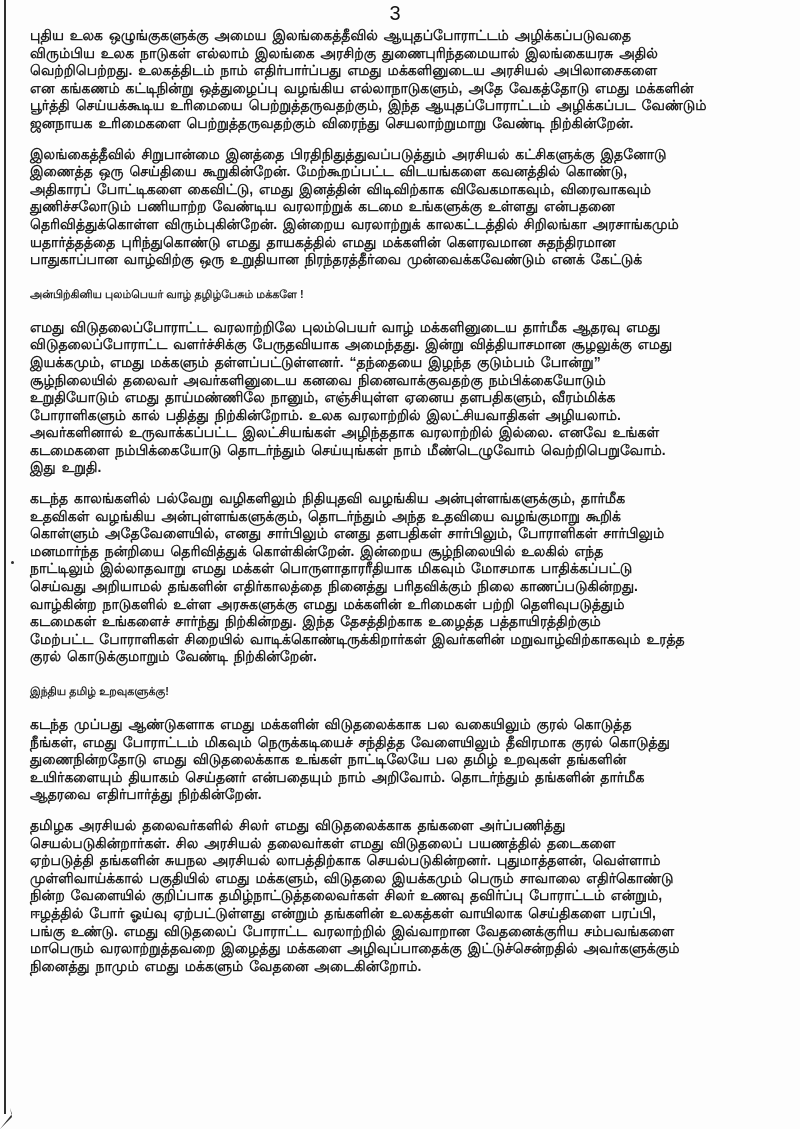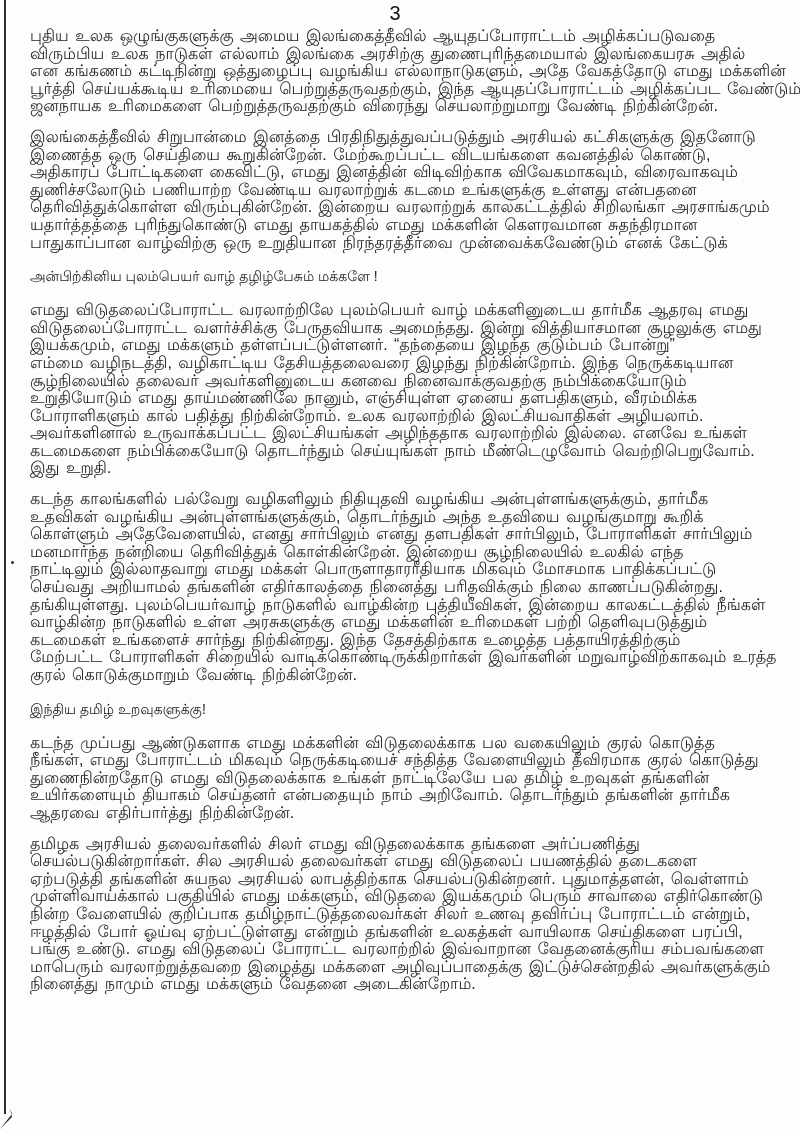--- a/index.html
+++ b/index.html
@@ -56,83 +56,83 @@
     position: absolute;
     top: 27px;
     left: 30px;
     width: 748px;
   }
   .para {
     margin: 0 0 13px 0;
   }
   .heading {
     margin: 16px 0 16px 0;
-    font-weight: normal;
-    font-size: 14px;
+    font-weight: bold;
+    font-size: 11px;
     line-height: 18px;
     white-space: nowrap;
   }
   .line {
-    font-size: 16px;
+    font-size: 14px;
     line-height: 17.6px;
     word-spacing: 2px;
     white-space: nowrap;
+    font-weight: bold;
   }
 </style>
 </head>
 <body>
 
 <div class="page">
 
   <div class="edge-line"></div>
   <svg class="edge-arrow" viewBox="0 0 16 21" xmlns="http://www.w3.org/2000/svg">
     <path d="M10 0 L12 6 L4 16 L0 21 L7 14 L12 9 Z" fill="#2e2e2e"></path>
   </svg>
   <div class="speck"></div>
 
   <div class="page-number">3</div>
 
   <div class="content">
       <div class="para">
         <div class="line">புதிய உலக ஒழுங்குகளுக்கு அமைய இலங்கைத்தீவில் ஆயுதப்போராட்டம் அழிக்கப்படுவதை</div>
         <div class="line">விரும்பிய உலக நாடுகள் எல்லாம் இலங்கை அரசிற்கு துணைபுரிந்தமையால் இலங்கையரசு அதில்</div>
+        <div class="line">வெற்றிபெற்றது. உலகத்திடம் நாம் எதிர்பார்ப்பது எமது மக்களினுடைய அரசியல் அபிலாசைகளை</div>
         <div class="line">என கங்கணம் கட்டிநின்று ஒத்துழைப்பு வழங்கிய எல்லாநாடுகளும், அதே வேகத்தோடு எமது மக்களின்</div>
         <div class="line">பூர்த்தி செய்யக்கூடிய உரிமையை பெற்றுத்தருவதற்கும், இந்த ஆயுதப்போராட்டம் அழிக்கப்பட வேண்டும்</div>
         <div class="line">ஜனநாயக உரிமைகளை பெற்றுத்தருவதற்கும் விரைந்து செயலாற்றுமாறு வேண்டி நிற்கின்றேன்.</div>
       </div>
       <div class="para">
         <div class="line">இலங்கைத்தீவில் சிறுபான்மை இனத்தை பிரதிநிதுத்துவப்படுத்தும் அரசியல் கட்சிகளுக்கு இதனோடு</div>
         <div class="line">இணைத்த ஒரு செய்தியை கூறுகின்றேன். மேற்கூறப்பட்ட விடயங்களை கவனத்தில் கொண்டு,</div>
         <div class="line">அதிகாரப் போட்டிகளை கைவிட்டு, எமது இனத்தின் விடிவிற்காக விவேகமாகவும், விரைவாகவும்</div>
         <div class="line">துணிச்சலோடும் பணியாற்ற வேண்டிய வரலாற்றுக் கடமை உங்களுக்கு உள்ளது என்பதனை</div>
         <div class="line">தெரிவித்துக்கொள்ள விரும்புகின்றேன். இன்றைய வரலாற்றுக் காலகட்டத்தில் சிறிலங்கா அரசாங்கமும்</div>
         <div class="line">யதார்த்தத்தை புரிந்துகொண்டு எமது தாயகத்தில் எமது மக்களின் கௌரவமான சுதந்திரமான</div>
         <div class="line">பாதுகாப்பான வாழ்விற்கு ஒரு உறுதியான நிரந்தரத்தீர்வை முன்வைக்கவேண்டும் எனக் கேட்டுக்</div>
       </div>
       <div class="heading">அன்பிற்கினிய புலம்பெயர் வாழ் தழிழ்பேசும் மக்களே !</div>
       <div class="para">
         <div class="line">எமது விடுதலைப்போராட்ட வரலாற்றிலே புலம்பெயர் வாழ் மக்களினுடைய தார்மீக ஆதரவு எமது</div>
         <div class="line">விடுதலைப்போராட்ட வளர்ச்சிக்கு பேருதவியாக அமைந்தது. இன்று வித்தியாசமான சூழலுக்கு எமது</div>
         <div class="line">இயக்கமும், எமது மக்களும் தள்ளப்பட்டுள்ளனர். “தந்தையை இழந்த குடும்பம் போன்று”</div>
-        <div class="line">எம்மை வழிநடத்தி, வழிகாட்டிய தேசியத்தலைவரை இழந்து நிற்கின்றோம். இந்த நெருக்கடியான</div>
         <div class="line">சூழ்நிலையில் தலைவர் அவர்களினுடைய கனவை நினைவாக்குவதற்கு நம்பிக்கையோடும்</div>
         <div class="line">உறுதியோடும் எமது தாய்மண்ணிலே நானும், எஞ்சியுள்ள ஏனைய தளபதிகளும், வீரம்மிக்க</div>
         <div class="line">போராளிகளும் கால் பதித்து நிற்கின்றோம். உலக வரலாற்றில் இலட்சியவாதிகள் அழியலாம்.</div>
         <div class="line">அவர்களினால் உருவாக்கப்பட்ட இலட்சியங்கள் அழிந்ததாக வரலாற்றில் இல்லை. எனவே உங்கள்</div>
         <div class="line">கடமைகளை நம்பிக்கையோடு தொடர்ந்தும் செய்யுங்கள் நாம் மீண்டெழுவோம் வெற்றிபெறுவோம்.</div>
         <div class="line">இது உறுதி.</div>
       </div>
       <div class="para">
         <div class="line">கடந்த காலங்களில் பல்வேறு வழிகளிலும் நிதியுதவி வழங்கிய  அன்புள்ளங்களுக்கும், தார்மீக</div>
         <div class="line">உதவிகள் வழங்கிய அன்புள்ளங்களுக்கும், தொடர்ந்தும் அந்த உதவியை வழங்குமாறு கூறிக்</div>
         <div class="line">கொள்ளும் அதேவேளையில், எனது சார்பிலும் எனது தளபதிகள் சார்பிலும், போராளிகள் சார்பிலும்</div>
         <div class="line">மனமார்ந்த நன்றியை தெரிவித்துக் கொள்கின்றேன். இன்றைய சூழ்நிலையில் உலகில் எந்த</div>
         <div class="line">நாட்டிலும் இல்லாதவாறு எமது மக்கள் பொருளாதாரரீதியாக மிகவும் மோசமாக பாதிக்கப்பட்டு</div>
         <div class="line">செய்வது அறியாமல் தங்களின் எதிர்காலத்தை நினைத்து பரிதவிக்கும் நிலை காணப்படுகின்றது.</div>
-        <div class="line">தங்கியுள்ளது. புலம்பெயர்வாழ் நாடுகளில் வாழ்கின்ற புத்தியீவிகள், இன்றைய காலகட்டத்தில் நீங்கள்</div>
         <div class="line">வாழ்கின்ற நாடுகளில் உள்ள அரசுகளுக்கு எமது மக்களின் உரிமைகள் பற்றி தெளிவுபடுத்தும்</div>
         <div class="line">கடமைகள் உங்களைச் சார்ந்து நிற்கின்றது. இந்த தேசத்திற்காக உழைத்த பத்தாயிரத்திற்கும்</div>
         <div class="line">மேற்பட்ட போராளிகள் சிறையில் வாடிக்கொண்டிருக்கிறார்கள் இவர்களின் மறுவாழ்விற்காகவும் உரத்த</div>
         <div class="line">குரல் கொடுக்குமாறும் வேண்டி நிற்கின்றேன்.</div>
       </div>
       <div class="heading">இந்திய தமிழ் உறவுகளுக்கு!</div>
       <div class="para">
         <div class="line">கடந்த முப்பது ஆண்டுகளாக எமது மக்களின் விடுதலைக்காக பல வகையிலும் குரல் கொடுத்த</div>
         <div class="line">நீங்கள், எமது போராட்டம் மிகவும் நெருக்கடியைச் சந்தித்த வேளையிலும் தீவிரமாக குரல் கொடுத்து</div>
         <div class="line">துணைநின்றதோடு எமது விடுதலைக்காக உங்கள் நாட்டிலேயே பல தமிழ் உறவுகள் தங்களின்</div>

